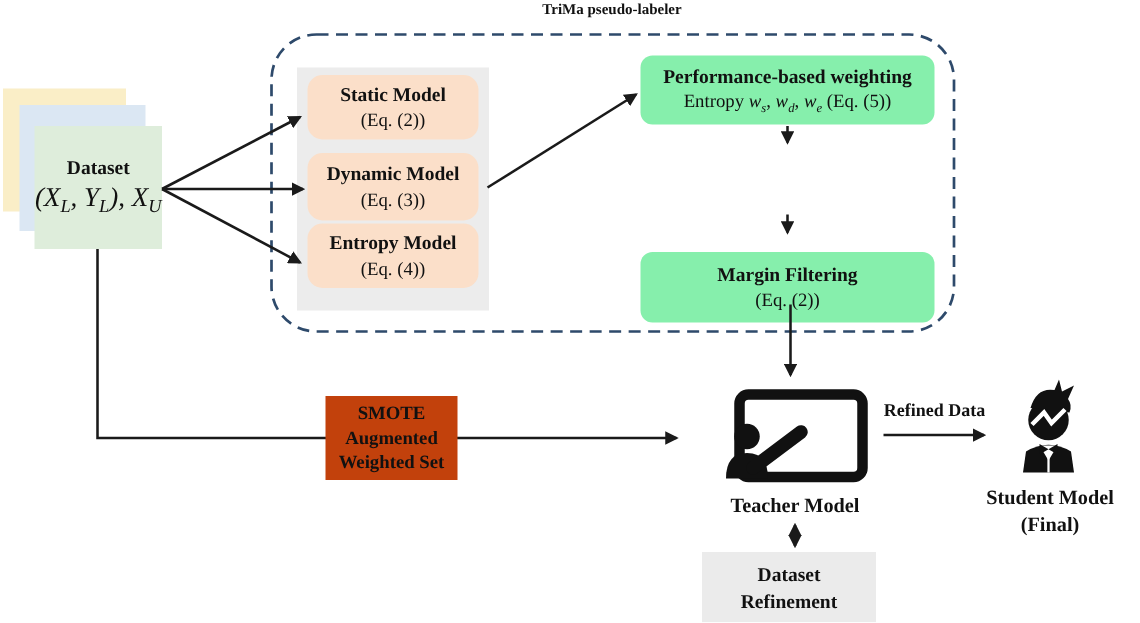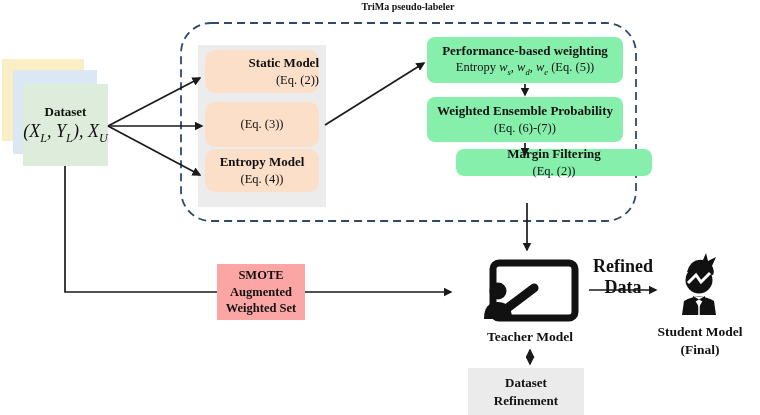--- a/index.html
+++ b/index.html
@@ -14,34 +14,34 @@
   .card-green{left:23px;top:84px;width:85px;height:82px;background:#deeddb;z-index:3;}
   .box{display:flex;flex-direction:column;justify-content:center;align-items:center;text-align:center;}
   .name{font-weight:bold;font-size:13px;line-height:1.25;}
   .eq{font-size:12.5px;line-height:1.3;}
   .eq span{white-space:pre-wrap;}
   .mi{font-style:italic;}
   sub{font-size:0.68em;}
   .math{font-weight:normal;font-style:italic;font-size:18px;line-height:1.3;white-space:nowrap;}
   .graybg{left:198px;top:45px;width:128px;height:162px;background:#ececec;z-index:2;}
   .model{left:205px;width:114px;background:#fbdfc9;border-radius:10px;z-index:3;}
-  .model-static{top:50px;height:43px;align-items:flex-end;}
+  .model-static{top:50px;height:43px;}
   .model-dynamic{top:102px;height:45px;}
   .model-entropy{top:149px;height:43px;}
   .pbox{left:427px;width:196px;background:#86efac;border-radius:8px;z-index:3;font-family:Liberation Serif, serif;}
   .pbox-perf{top:37px;height:46px;}
   .pbox-weighted{top:97px;height:45px;}
-  .pbox-margin{top:149px;height:27px;margin-left:29px;}
-  .smote{left:217px;top:264px;width:88px;height:56px;background:#fca5a5;
+  .pbox-margin{top:168px;height:47px;}
+  .smote{left:217px;top:264px;width:88px;height:56px;background:#c2410c;
          font-weight:bold;font-size:12.5px;line-height:1.35;z-index:6;}
   .refinement{left:468px;top:368px;width:116px;height:47px;background:#ebebeb;
               font-weight:bold;font-size:13px;line-height:1.35;z-index:3;}
   .label{font-weight:bold;text-align:center;z-index:4;}
   .teacher-label{left:460px;top:329px;width:140px;font-size:13.5px;}
-  .refined-label{left:577px;top:256px;width:92px;font-size:18px;}
+  .refined-label{left:577px;top:266px;width:92px;font-size:12px;}
   .student-label{left:638px;top:323px;width:124px;font-size:13.5px;line-height:1.3;}
   .arrows{left:0;top:0;z-index:5;pointer-events:none;}
   .icon{z-index:6;}
 </style>
 </head>
 <body>
 
 <div class="canvas">
 
   <div class="abs title">TriMa pseudo-labeler</div>
@@ -57,34 +57,31 @@
     <div class="math"><span>(X</span><sub>L</sub><span>, Y</span><sub>L</sub><span>), X</span><sub>U</sub></div>
   </div>
 
   <div class="abs graybg"></div>
 
   <div class="abs box model model-static">
     <div class="name">Static Model</div>
     <div class="eq">(Eq. (2))</div>
   </div>
   <div class="abs box model model-dynamic">
+    <div class="name">Dynamic Model</div>
     <div class="eq">(Eq. (3))</div>
   </div>
   <div class="abs box model model-entropy">
     <div class="name">Entropy Model</div>
     <div class="eq">(Eq. (4))</div>
   </div>
 
   <div class="abs box pbox pbox-perf">
     <div class="name">Performance-based weighting</div>
     <div class="eq"><span>Entropy </span><span class="mi"><span>w</span><sub>s</sub></span><span>, </span><span class="mi"><span>w</span><sub>d</sub></span><span>, </span><span class="mi"><span>w</span><sub>e</sub></span><span> (Eq. (5))</span></div>
-  </div>
-  <div class="abs box pbox pbox-weighted">
-    <div class="name">Weighted Ensemble Probability</div>
-    <div class="eq">(Eq. (6)-(7))</div>
   </div>
   <div class="abs box pbox pbox-margin">
     <div class="name">Margin Filtering</div>
     <div class="eq">(Eq. (2))</div>
   </div>
 
   <div class="abs box smote">
     <div>SMOTE</div>
     <div>Augmented</div>
     <div>Weighted Set</div>

